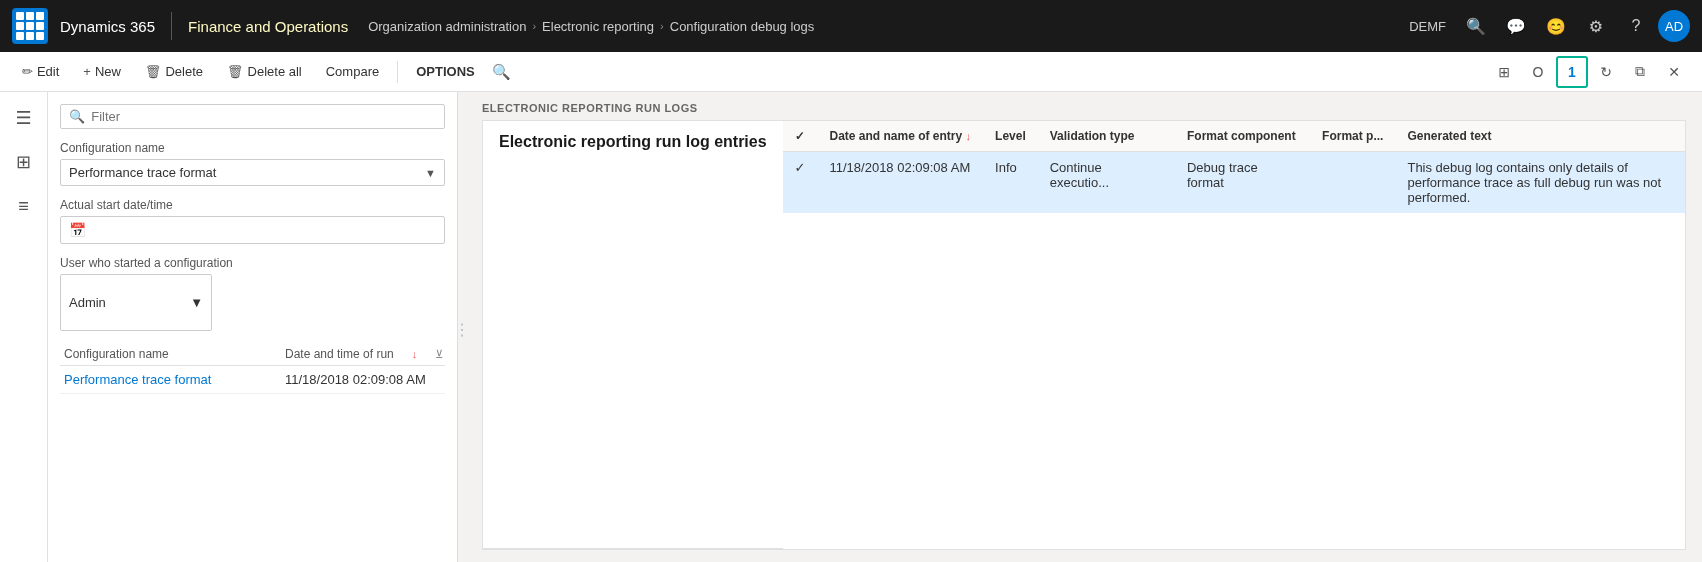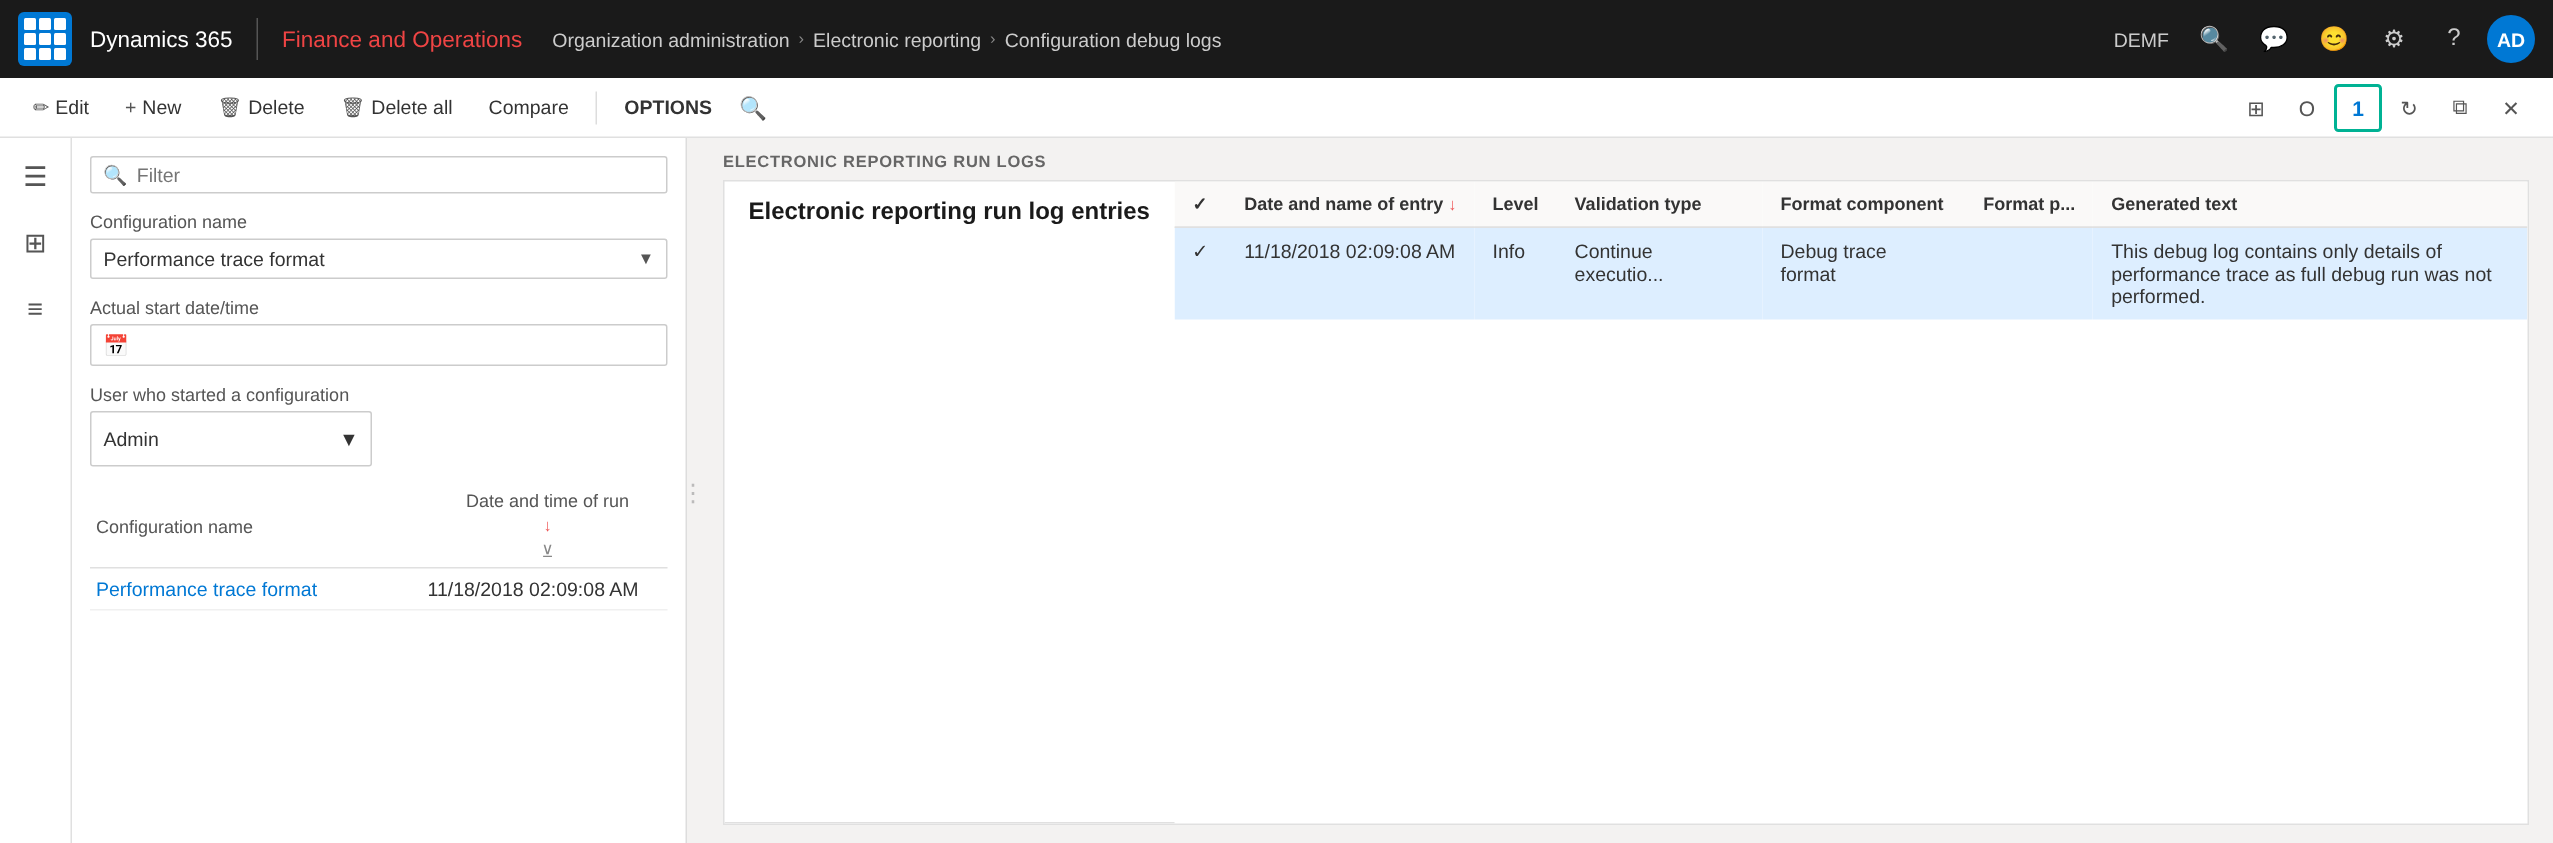--- a/index.html
+++ b/index.html
@@ -19,34 +19,34 @@
       width: 36px; height: 36px;
       display: flex; align-items: center; justify-content: center;
       background: #0078d4; border-radius: 4px; margin-right: 12px; flex-shrink: 0;
     }
     .top-nav .apps-grid {
       display: grid; grid-template-columns: repeat(3,8px); grid-template-rows: repeat(3,8px); gap: 2px;
     }
     .top-nav .apps-grid span { background: #fff; display: block; border-radius: 1px; }
     .top-nav .brand { font-size: 15px; font-weight: 300; color: #fff; white-space: nowrap; }
     .top-nav .divider { width: 1px; height: 28px; background: #555; margin: 0 16px; }
-    .top-nav .finance { font-size: 15px; font-weight: 400; color: #ef4444; white-space: nowrap; }
+    .top-nav .finance { font-size: 15px; font-weight: 400; color: #fef9c3; white-space: nowrap; }
     .top-nav .breadcrumb { display: flex; align-items: center; gap: 6px; margin-left: 20px; font-size: 13px; color: #ccc; flex: 1; }
     .top-nav .breadcrumb .bc-sep { color: #888; font-size: 11px; }
     .top-nav .right-icons { display: flex; align-items: center; gap: 4px; justify-content: center; }
     .top-nav .right-icons .icon-btn {
       width: 36px; height: 36px;
       display: flex; align-items: center; justify-content: center;
       border-radius: 3px; cursor: pointer; color: #ccc; font-size: 16px;
     }
     .top-nav .env-label { font-size: 13px; color: #ccc; margin-right: 8px; }
     .top-nav .user-avatar {
       width: 32px; height: 32px; border-radius: 50%;
       background: #0078d4; color: #fff; display: flex; align-items: center; justify-content: center;
-      font-size: 13px; font-weight: 700; cursor: pointer;
+      font-size: 13px; font-weight: 400; cursor: pointer;
     }
 
     
     .toolbar {
       display: flex; align-items: center;
       height: 40px; background: #fff; border-bottom: 1px solid #e0e0e0;
       padding: 0 12px; gap: 4px;
     }
     .toolbar .tool-btn {
       display: flex; align-items: center; gap: 4px;
@@ -105,31 +105,31 @@
     .dropdown-field .dd-arrow { color: #555; font-size: 11px; }
     .text-input-field {
       display: flex; align-items: center;
       border: 1px solid #ccc; border-radius: 2px; padding: 5px 8px;
       background: #fff;
     }
     .text-input-field input { border: none; outline: none; font-size: 13px; flex: 1; }
     .text-input-field .cal-icon { color: #555; font-size: 14px; cursor: pointer; }
     .user-dropdown {
       display: flex; align-items: center; justify-content: space-between;
-      border: 1px solid #ccc; border-radius: 2px; padding: 10px 8px;
-      background: #fff; cursor: pointer; font-size: 13px; color: #333; width: 188px;
+      border: 1px solid #ccc; border-radius: 2px; padding: 20px 8px;
+      background: #fff; cursor: pointer; font-size: 13px; color: #333; width: 152px;
     }
 
     
     .config-list-header {
       display: flex; align-items: center; gap: 0;
       font-size: 12px; color: #555; border-bottom: 1px solid #e0e0e0; padding: 4px 0;
     }
     .config-list-header .col1 { flex: 1; padding-left: 4px; }
-    .config-list-header .col2 { width: 160px; display: flex; align-items: center; gap: 4px; flex-direction: column; }
+    .config-list-header .col2 { width: 160px; display: flex; align-items: center; gap: 18px; }
     .config-list-row {
       display: flex; align-items: center; gap: 0;
       font-size: 13px; padding: 6px 0 6px 4px; border-bottom: 1px solid #f0f0f0;
     }
     .config-list-row .col1 { flex: 1; color: #0078d4; cursor: pointer; }
     .config-list-row .col2 { width: 160px; color: #333; }
 
     
     .resize-handle {
       width: 8px; background: transparent; cursor: col-resize;

